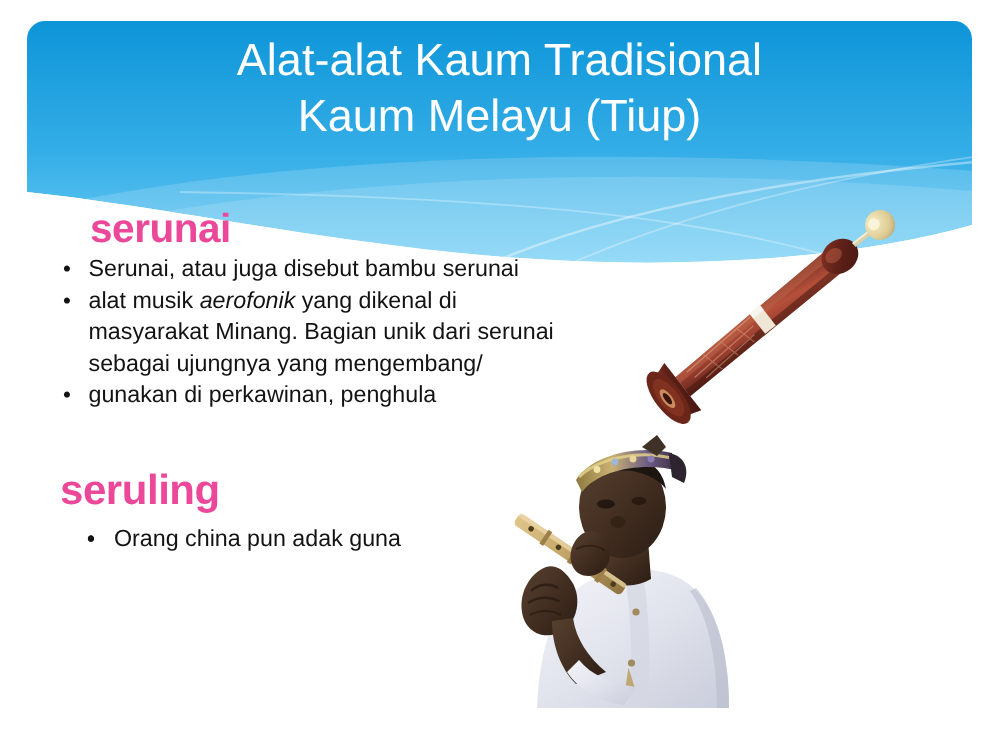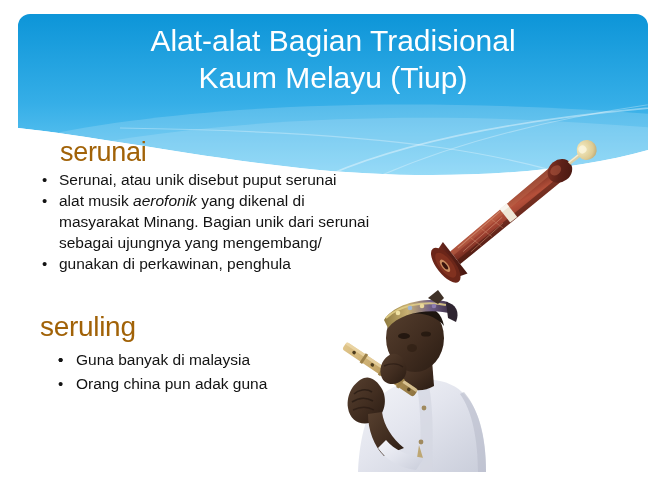--- a/index.html
+++ b/index.html
@@ -43,22 +43,22 @@
     letter-spacing: 0px;
     white-space: nowrap;
   }
 
   
   .section {
     position: absolute;
     z-index: 6;
   }
   .section-heading {
-    font-weight: normal;
-    color: #a16207;
+    font-weight: bold;
+    color: #ec4899;
     letter-spacing: -0.3px;
   }
   #serunai-section { left: 40px; top: 136px; width: 400px; }
   #serunai-section .section-heading { font-size: 27px; line-height: 32px; margin-left: 20px; }
   #seruling-section { left: 40px; top: 310px; width: 360px; }
   #seruling-section .section-heading { font-size: 28px; line-height: 34px; }
 
   ul.bullets {
     list-style: none;
     margin: 2px 0 0 0;
@@ -137,30 +137,30 @@
       <path d="M 280,200 C 360,150 500,118 700,104" stroke="#ffffff" stroke-width="1.6" fill="none" opacity="0.40"></path>
       <path d="M 330,200 C 430,146 560,114 700,98" stroke="#ffffff" stroke-width="1.2" fill="none" opacity="0.30"></path>
       <path d="M 640,200 C 520,152 400,132 120,128" stroke="#ffffff" stroke-width="1.2" fill="none" opacity="0.30"></path>
     </g>
 
     <path d="M 18,128 C 95,136 190,156 300,168 C 430,182 560,175 648,150
              L 648,200 L 18,200 Z" fill="#ffffff"></path>
   </svg>
 
   <div id="banner-title-block">
-    <div class="banner-title-line">Alat-alat Bagian Tradisional</div>
+    <div class="banner-title-line">Alat-alat Kaum Tradisional</div>
     <div class="banner-title-line">Kaum Melayu (Tiup)</div>
   </div>
 
   <div class="section" id="serunai-section">
     <div class="section-heading">serunai</div>
     <ul class="bullets">
       <li>
         <span class="bullet-dot">•</span>
-        <span>Serunai, atau unik disebut puput serunai</span>
+        <span>Serunai, atau juga disebut bambu serunai</span>
       </li>
       <li>
         <span class="bullet-dot">•</span>
         <span> alat musik </span><em class="italic-term">aerofonik</em><span>  yang dikenal di</span>
       </li>
       <li class="no-bullet">
         
         <span>masyarakat Minang. Bagian unik dari serunai</span>
       </li>
       <li class="no-bullet">
@@ -175,21 +175,20 @@
   </div>
 
   <div class="section" id="seruling-section">
     <div class="section-heading">seruling</div>
     <ul class="bullets">
       <li>
         <span class="bullet-dot">•</span>
       </li>
       <li>
         <span class="bullet-dot">•</span>
-        <span>Guna  banyak di malaysia</span>
       </li>
       <li>
         <span class="bullet-dot">•</span>
         <span>Orang china pun adak guna</span>
       </li>
     </ul>
   </div>
 
   <svg id="serunai-image" viewBox="0 0 230 175" xmlns="http://www.w3.org/2000/svg">
     <defs>

